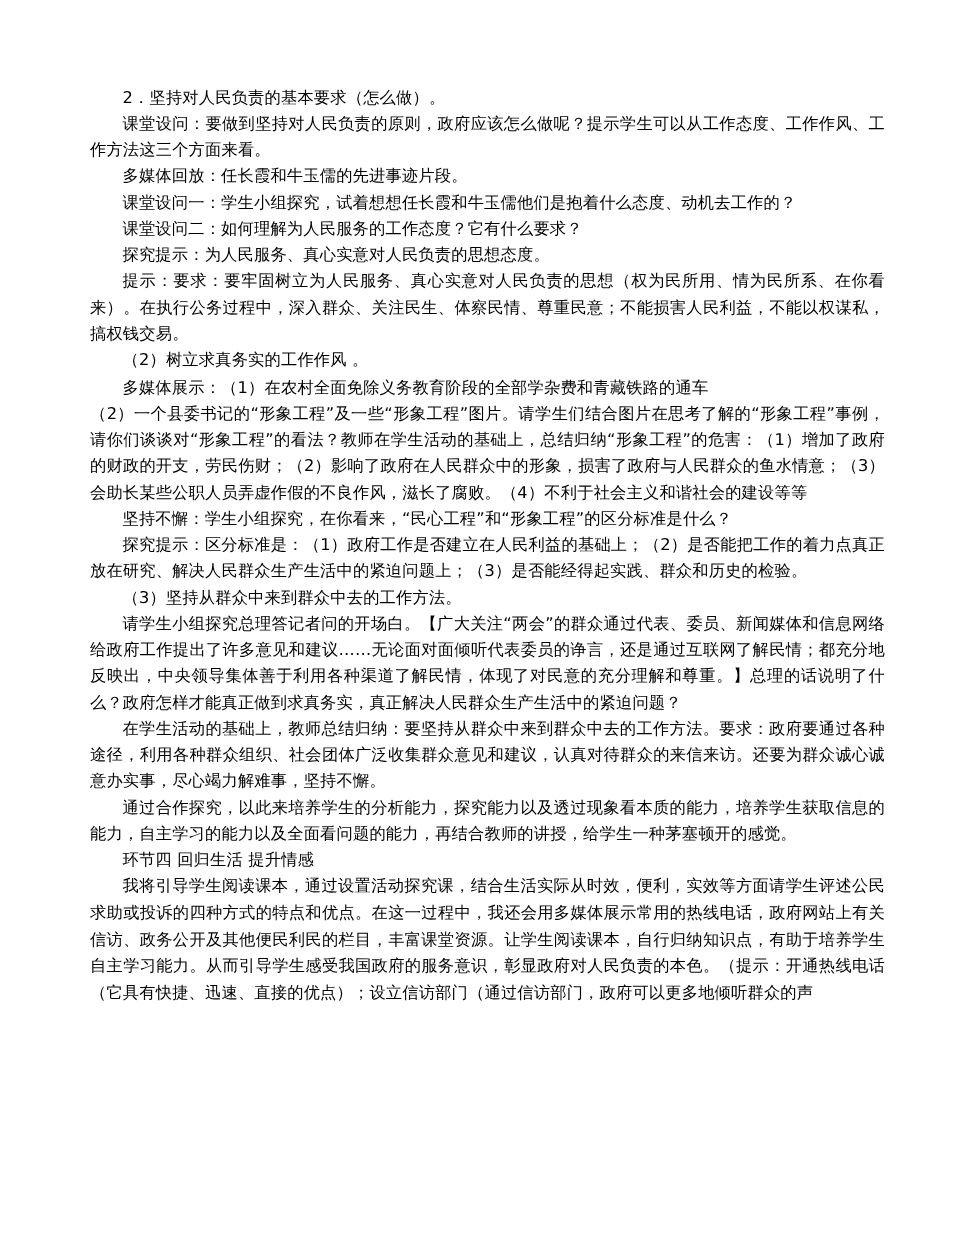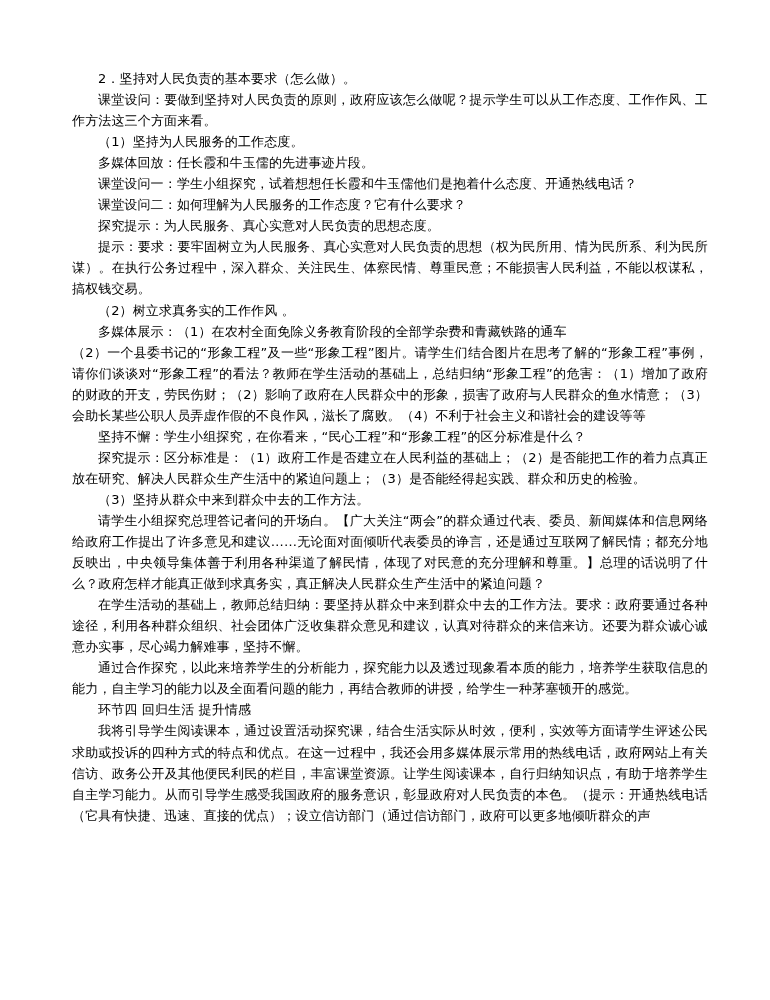--- a/index.html
+++ b/index.html
@@ -39,26 +39,25 @@
     text-indent: 0;
   }
 </style>
 </head>
 <body>
 
 <div class="page">
   <div class="doc">
     <p class="p">2．坚持对人民负责的基本要求（怎么做）。</p>
     <p class="p">课堂设问：要做到坚持对人民负责的原则，政府应该怎么做呢？提示学生可以从工作态度、工作作风、工作方法这三个方面来看。</p>
-    <p class="p">（1）坚持为人民服务的工作态度。</p>
     <p class="p">多媒体回放：任长霞和牛玉儒的先进事迹片段。</p>
-    <p class="p">课堂设问一：学生小组探究，试着想想任长霞和牛玉儒他们是抱着什么态度、开通热线电话？</p>
+    <p class="p">课堂设问一：学生小组探究，试着想想任长霞和牛玉儒他们是抱着什么态度、动机去工作的？</p>
     <p class="p">课堂设问二：如何理解为人民服务的工作态度？它有什么要求？</p>
     <p class="p">探究提示：为人民服务、真心实意对人民负责的思想态度。</p>
-    <p class="p">提示：要求：要牢固树立为人民服务、真心实意对人民负责的思想（权为民所用、情为民所系、利为民所谋）。在执行公务过程中，深入群众、关注民生、体察民情、尊重民意；不能损害人民利益，不能以权谋私，搞权钱交易。</p>
+    <p class="p">提示：要求：要牢固树立为人民服务、真心实意对人民负责的思想（权为民所用、情为民所系、在你看来）。在执行公务过程中，深入群众、关注民生、体察民情、尊重民意；不能损害人民利益，不能以权谋私，搞权钱交易。</p>
     <p class="p">（2）树立求真务实的工作作风 。</p>
     <p class="p">多媒体展示：（1）在农村全面免除义务教育阶段的全部学杂费和青藏铁路的通车</p>
     <p class="p noindent">（2）一个县委书记的“形象工程”及一些“形象工程”图片。请学生们结合图片在思考了解的“形象工程”事例，请你们谈谈对“形象工程”的看法？教师在学生活动的基础上，总结归纳“形象工程”的危害：（1）增加了政府的财政的开支，劳民伤财；（2）影响了政府在人民群众中的形象，损害了政府与人民群众的鱼水情意；（3）会助长某些公职人员弄虚作假的不良作风，滋长了腐败。（4）不利于社会主义和谐社会的建设等等</p>
     <p class="p">坚持不懈：学生小组探究，在你看来，“民心工程”和“形象工程”的区分标准是什么？</p>
     <p class="p">探究提示：区分标准是：（1）政府工作是否建立在人民利益的基础上；（2）是否能把工作的着力点真正放在研究、解决人民群众生产生活中的紧迫问题上；（3）是否能经得起实践、群众和历史的检验。</p>
     <p class="p">（3）坚持从群众中来到群众中去的工作方法。</p>
     <p class="p">请学生小组探究总理答记者问的开场白。【广大关注“两会”的群众通过代表、委员、新闻媒体和信息网络给政府工作提出了许多意见和建议……无论面对面倾听代表委员的诤言，还是通过互联网了解民情；都充分地反映出，中央领导集体善于利用各种渠道了解民情，体现了对民意的充分理解和尊重。】总理的话说明了什么？政府怎样才能真正做到求真务实，真正解决人民群众生产生活中的紧迫问题？</p>
     <p class="p">在学生活动的基础上，教师总结归纳：要坚持从群众中来到群众中去的工作方法。要求：政府要通过各种途径，利用各种群众组织、社会团体广泛收集群众意见和建议，认真对待群众的来信来访。还要为群众诚心诚意办实事，尽心竭力解难事，坚持不懈。</p>
     <p class="p">通过合作探究，以此来培养学生的分析能力，探究能力以及透过现象看本质的能力，培养学生获取信息的能力，自主学习的能力以及全面看问题的能力，再结合教师的讲授，给学生一种茅塞顿开的感觉。</p>
     <p class="p bold">环节四 回归生活 提升情感</p>

